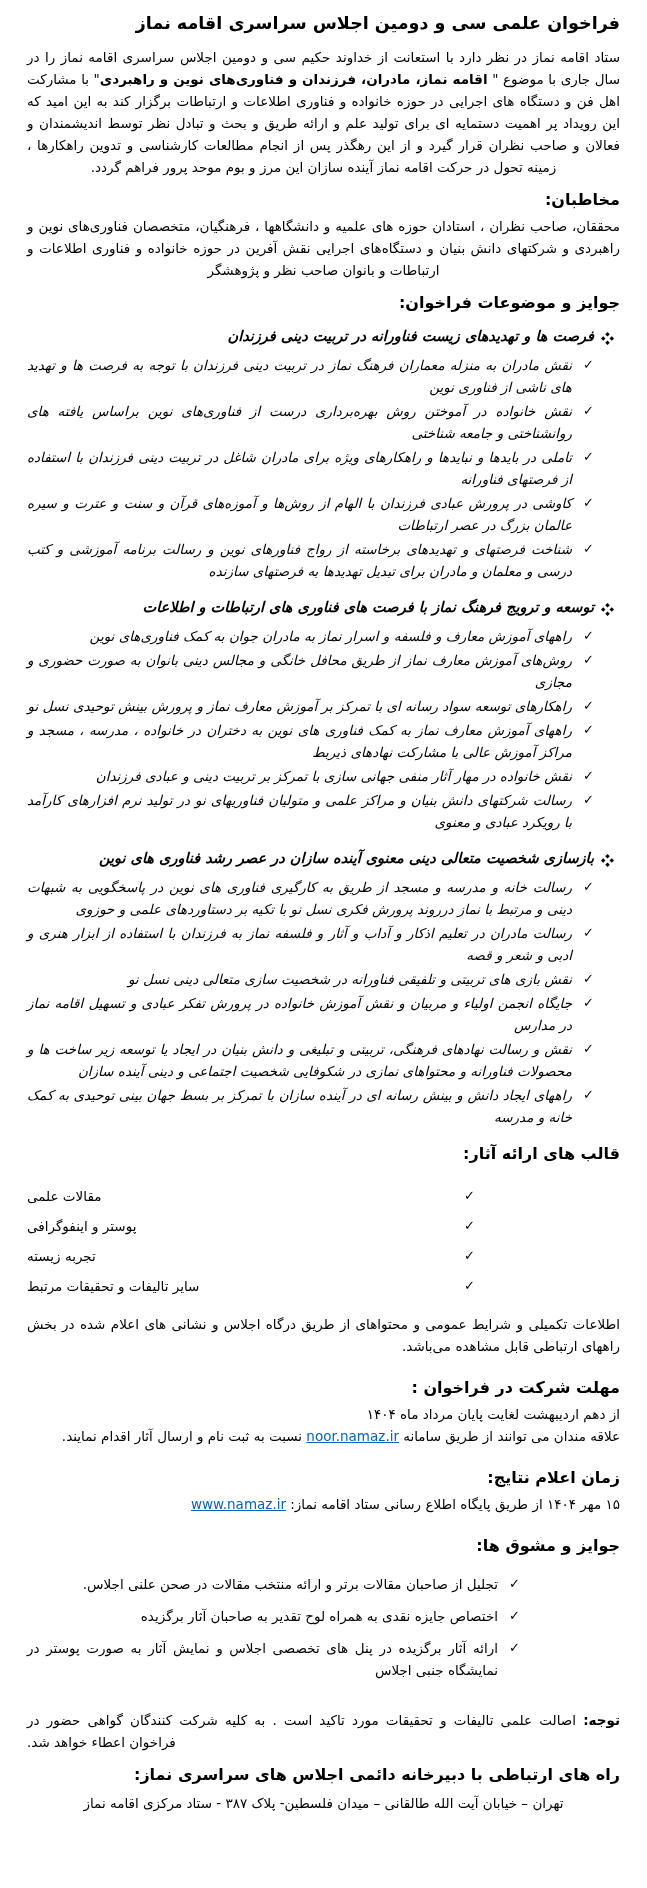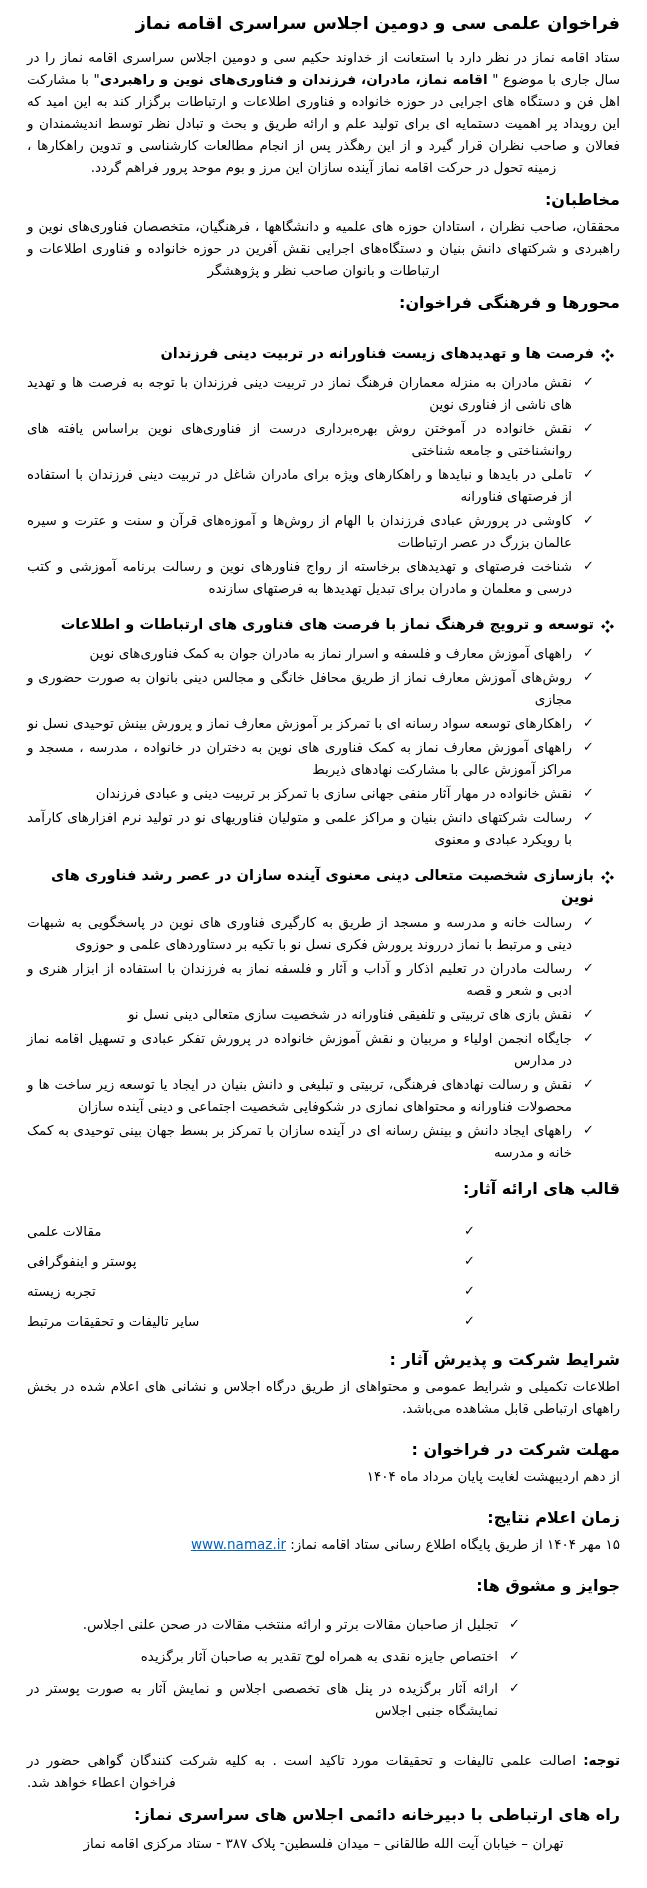--- a/index.html
+++ b/index.html
@@ -17,21 +17,21 @@
 
   .para { margin:0; text-align:justify; }
   .center-last { text-align-last:center; }
   .left-last { text-align-last:left; }
 
   h2 { font-size:16px; font-weight:bold; margin:10px 0 4px; line-height:23px; }
   h2.center { text-align:right; }
   .mt-lg { }
   .mt-md { margin-top:19px; }
 
-  #topics { margin-top:28px; }
+  #topics { margin-top:11px;font-style:italic; }
   .group { margin-bottom:14px; }
   .group-head { display:flex; align-items:flex-start; gap:7px; padding-right:6px;
                 font-weight:bold; font-size:14.5px; line-height:22px; margin-bottom:3px; }
   .diamond { flex:none; margin-top:4px; }
 
   .check-item { display:flex; align-items:flex-start; gap:8px; padding-right:26px; margin:2px 0; }
   .check { flex:none; width:14px; font-size:13px; line-height:22px; }
   .check-item .txt { flex:1; text-align:justify; line-height:22px; }
 
   #formats { padding-right:145px; margin:20px 0 16px; }
@@ -52,21 +52,21 @@
 
 <div class="page">
 
   <h1 class="title">فراخوان علمی سی و دومین اجلاس سراسری اقامه نماز</h1>
 
   <p class="para center-last"><span>ستاد اقامه نماز در نظر دارد با استعانت از خداوند حکیم سی و دومین اجلاس سراسری اقامه نماز را در سال جاری با موضوع " </span><b>اقامه نماز، مادران، فرزندان و فناوری‌های نوین و راهبردی</b><span>" با مشارکت اهل فن و دستگاه های اجرایی در حوزه خانواده و فناوری اطلاعات و ارتباطات برگزار کند به این امید که  این رویداد پر اهمیت دستمایه ای برای تولید علم و ارائه طریق و بحث و تبادل نظر توسط اندیشمندان و فعالان و صاحب نظران قرار گیرد و از این رهگذر پس از انجام مطالعات کارشناسی و تدوین راهکارها ، زمینه تحول در حرکت اقامه نماز  آینده سازان این مرز و بوم موحد پرور  فراهم گردد.</span></p>
 
   <h2>مخاطبان:</h2>
   <p class="para center-last">محققان، صاحب نظران ، استادان حوزه های علمیه و دانشگاهها ، فرهنگیان، متخصصان فناوری‌های نوین و راهبردی و شرکتهای دانش بنیان و دستگاه‌های اجرایی نقش آفرین در حوزه خانواده و فناوری اطلاعات و ارتباطات و بانوان صاحب نظر و پژوهشگر</p>
 
-  <h2>محورها و فرهنگی فراخوان:</h2>
+  <h2>جوایز و موضوعات فراخوان:</h2>
   <div id="topics">
       <div class="group">
         <div class="group-head">
           <span class="diamond"><svg width="13" height="13" viewBox="0 0 14 14" aria-hidden="true">
               <g fill="#000">
                 <path d="M7 0 L9.4 2.4 7 4.8 4.6 2.4 Z"></path>
                 <path d="M7 9.2 L9.4 11.6 7 14 4.6 11.6 Z"></path>
                 <path d="M0 7 L2.4 4.6 4.8 7 2.4 9.4 Z"></path>
                 <path d="M9.2 7 L11.6 4.6 14 7 11.6 9.4 Z"></path>
               </g>
@@ -183,26 +183,26 @@
       <div class="check-item">
         <span class="check">✓</span>
         <div class="txt">تجربه زیسته</div>
       </div>
       <div class="check-item">
         <span class="check">✓</span>
         <div class="txt">سایر تالیفات و تحقیقات مرتبط</div>
       </div>
     </div>
 
-  <h2>شرایط شرکت و پذیرش آثار :</h2>
   <p class="para">اطلاعات تکمیلی و شرایط عمومی و محتواهای از طریق درگاه اجلاس و نشانی های اعلام شده در بخش راههای ارتباطی قابل مشاهده می‌باشد.</p>
 
   <h2 class="mt-md">مهلت شرکت در فراخوان :</h2>
   <p class="para">از دهم اردیبهشت لغایت پایان مرداد ماه ۱۴۰۴</p>
 
+  <p class="para"><span>علاقه مندان می توانند از طریق سامانه </span><a class="link">noor.namaz.ir</a><span> نسبت به ثبت نام و ارسال آثار اقدام نمایند.</span></p>
 
   <h2 class="mt-md">زمان اعلام نتایج:</h2>
   <p class="para"><span>۱۵ مهر ۱۴۰۴ از طریق پایگاه اطلاع رسانی ستاد اقامه نماز:  </span><a class="link">www.namaz.ir</a></p>
 
   <h2 class="mt-md">جوایز و مشوق ها:</h2>
   <div id="awards">
       <div class="check-item">
         <span class="check">✓</span>
         <div class="txt">تجلیل از صاحبان مقالات برتر و ارائه منتخب مقالات در صحن علنی اجلاس.</div>
       </div>

